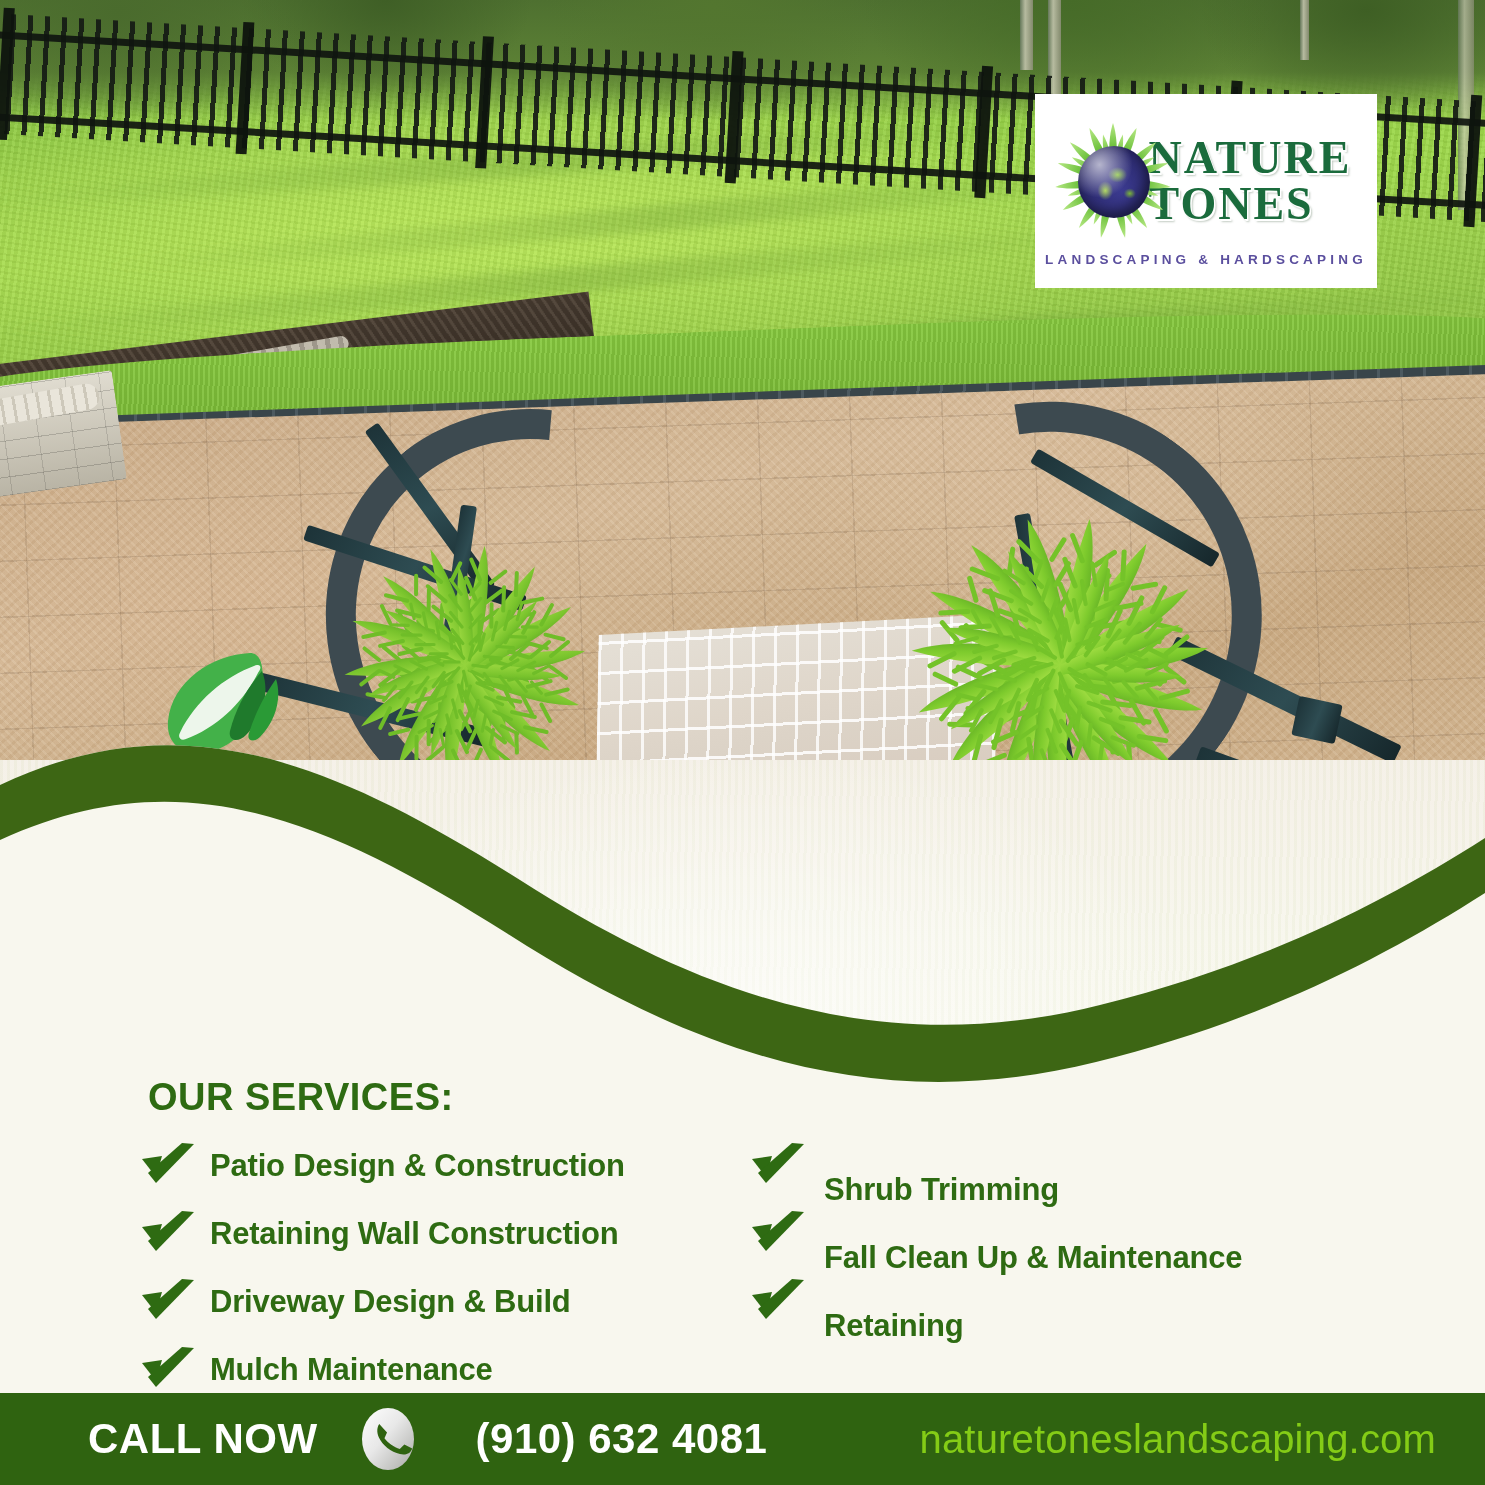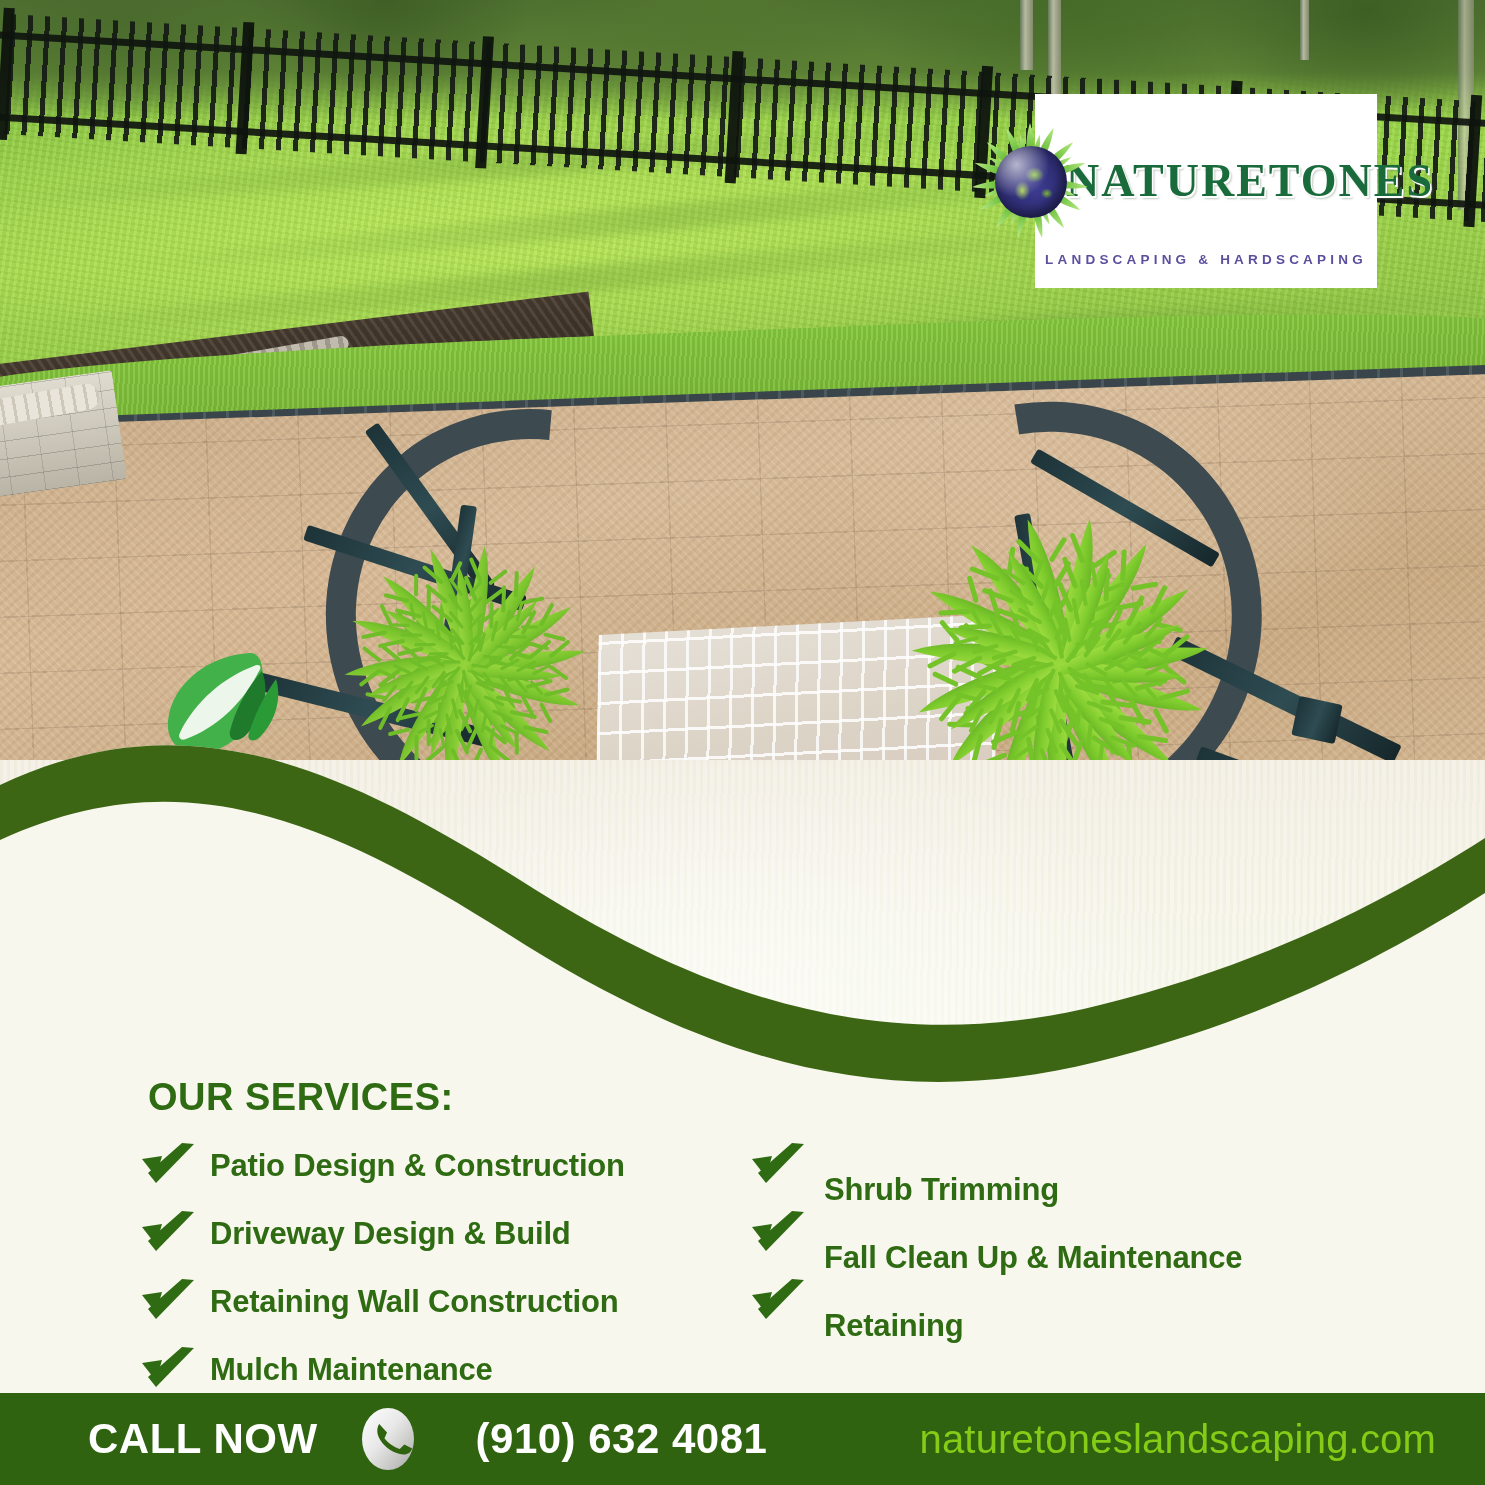--- a/index.html
+++ b/index.html
@@ -214,21 +214,21 @@
     border-radius: 50%;
     background:
       radial-gradient(circle at 30% 26%, rgba(255,255,255,.65), rgba(255,255,255,0) 45%),
       radial-gradient(ellipse 22% 18% at 55% 40%, #8cc63f, rgba(0,0,0,0) 60%),
       radial-gradient(ellipse 18% 22% at 38% 62%, #a7d24f, rgba(0,0,0,0) 60%),
       radial-gradient(ellipse 14% 12% at 72% 66%, #7fbb3a, rgba(0,0,0,0) 60%),
       radial-gradient(circle at 60% 62%, #3b3a8f, #2b2a6e 60%, #1c1b4a 100%);
     box-shadow: inset -5px -6px 12px rgba(0,0,0,.45);
     z-index: 3;
   }
-  .logo-words { display: flex; flex-direction: row; z-index: 1; }
+  .logo-words { display: flex; flex-direction: column; z-index: 1; }
   .logo-word {
     font-family: "Liberation Serif", serif;
     font-weight: bold;
     font-size: 46px;
     letter-spacing: 2px;
     color: #1a6b3c;
     line-height: .98;
     text-shadow: 1.5px 1.5px 0 #ffffff, 2.5px 2.5px 2px rgba(120,140,120,.45);
   }
   .logo-word.second { font-size: 46px; }
@@ -544,29 +544,29 @@
           <polygon points="16,40 8,30 42,0 54,1" fill="#2e6b12"></polygon>
         </svg>
         <span class="svc-label">Patio Design &amp; Construction</span>
       </div>
 
       <div class="svc-item">
         <svg class="svc-check" viewBox="0 0 60 46">
           <polygon points="2,16 22,13 16,34" fill="#2e6b12"></polygon>
           <polygon points="16,40 8,30 42,0 54,1" fill="#2e6b12"></polygon>
         </svg>
-        <span class="svc-label">Driveway Design &amp; Build</span>
+        <span class="svc-label">Retaining Wall Construction</span>
       </div>
 
       <div class="svc-item">
         <svg class="svc-check" viewBox="0 0 60 46">
           <polygon points="2,16 22,13 16,34" fill="#2e6b12"></polygon>
           <polygon points="16,40 8,30 42,0 54,1" fill="#2e6b12"></polygon>
         </svg>
-        <span class="svc-label">Retaining Wall Construction</span>
+        <span class="svc-label">Driveway Design &amp; Build</span>
       </div>
 
       <div class="svc-item">
         <svg class="svc-check" viewBox="0 0 60 46">
           <polygon points="2,16 22,13 16,34" fill="#2e6b12"></polygon>
           <polygon points="16,40 8,30 42,0 54,1" fill="#2e6b12"></polygon>
         </svg>
         <span class="svc-label">Mulch Maintenance</span>
       </div>
 

